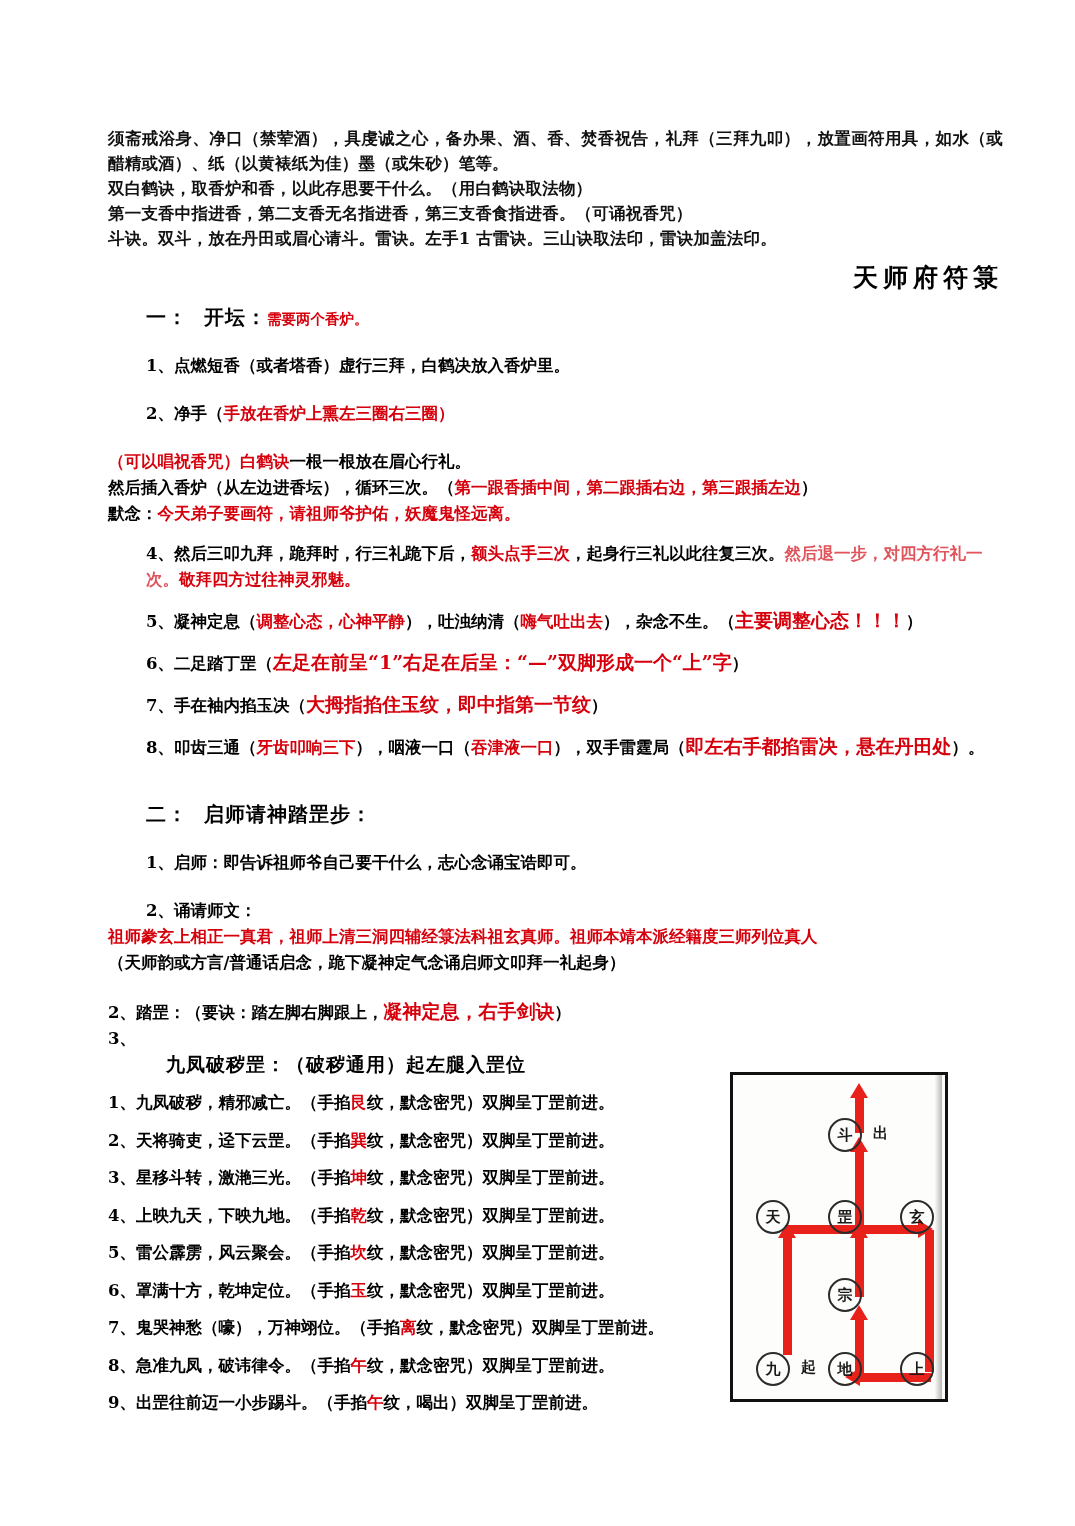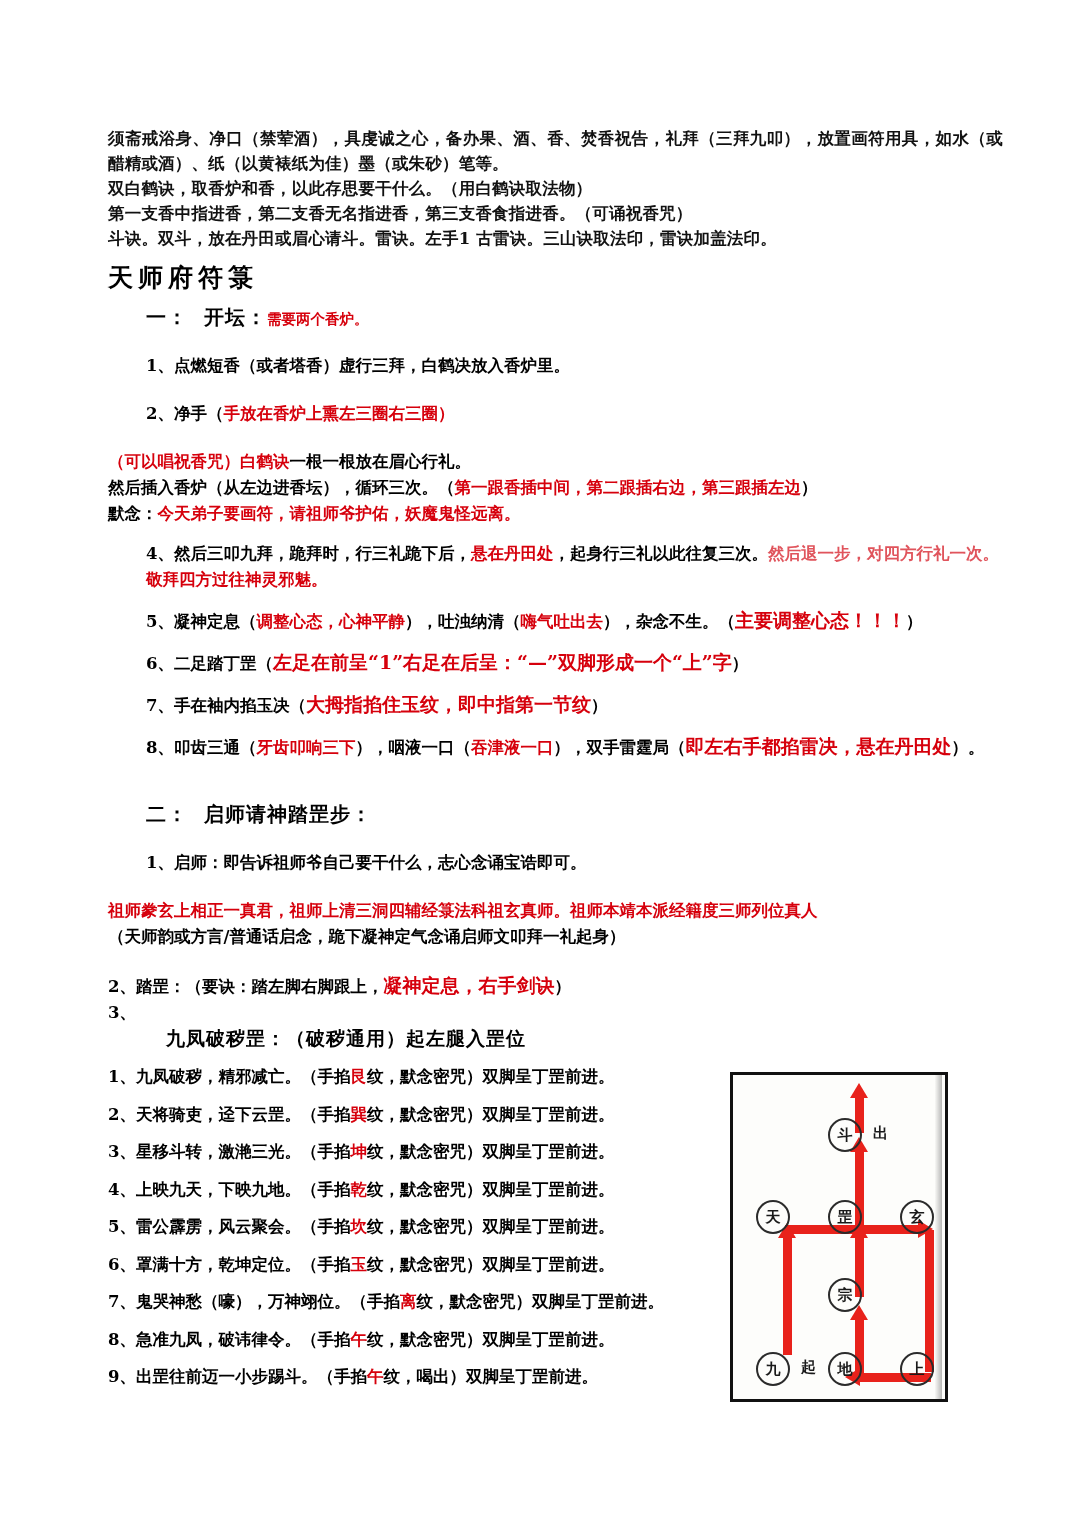--- a/index.html
+++ b/index.html
@@ -40,21 +40,21 @@
     color: #111;
     margin: 0;
     text-align: justify;
   }
   .red { color: #d6000c; }
   .redb { color: #d6000c; font-weight: 800; }
   .bld { font-weight: 900; color: #000; }
   .rosy { color: #e0545c; font-weight: 700; }
 
   .title {
-    text-align: left;
+    text-align: right;
     font-size: 25px;
     font-weight: 900;
     letter-spacing: 5px;
     margin: 10px 0 6px 0;
     font-family: "DejaVu Serif", "Liberation Serif", serif;
   }
 
   .sec-head {
     font-size: 20px;
     font-weight: 900;
@@ -184,40 +184,41 @@
     <div class="gap-m"></div>
 
     <div class="item"><span>1、点燃短香（或者塔香）虚行三拜，白鹤决放入香炉里。</span></div>
     <div class="gap-m"></div>
     <div class="item"><span>2、净手（</span><span class="redb">手放在香炉上熏左三圈右三圈</span><span class="red">）</span></div>
     <div class="gap-m"></div>
     <div class="item nopad"><span class="redb">（可以唱祝香咒）</span><span class="redb">白鹤诀</span><span>一根一根放在眉心行礼。</span></div>
     <div class="item nopad"><span>然后插入香炉（从左边进香坛），循环三次。（</span><span class="redb">第一跟香插中间，第二跟插右边，第三跟插左边</span><span>）</span></div>
     <div class="item nopad"><span>默念：</span><span class="redb">今天弟子要画符，请祖师爷护佑，妖魔鬼怪远离。</span></div>
     <div class="gap-s"></div>
-    <div class="item"><span>4、然后三叩九拜，跪拜时，行三礼跪下后，</span><span class="redb">悬在丹田处</span><span>，起身行三礼以此往复三次。</span><span class="rosy">然后退一步，对四方行礼一次。</span><span class="redb">敬拜四方过往神灵邪魅。</span></div>
+    <div class="item"><span>4、然后三叩九拜，跪拜时，行三礼跪下后，</span><span class="redb">额头点手三次</span><span>，起身行三礼以此往复三次。</span><span class="rosy">然后退一步，对四方行礼一次。</span><span class="redb">敬拜四方过往神灵邪魅。</span></div>
     <div class="gap-s"></div>
     <div class="item"><span>5、凝神定息（</span><span class="red">调整心态，心神平静</span><span>），吐浊纳清（</span><span class="red">嗨气吐出去</span><span>），杂念不生。（</span><span class="redb big">主要调整心态！！！</span><span>）</span></div>
     <div class="gap-s"></div>
     <div class="item"><span>6、二足踏丁罡（</span><span class="redb big">左足在前呈“1”右足在后呈：“—”双脚形成一个“上”字</span><span>）</span></div>
     <div class="gap-s"></div>
     <div class="item"><span class="bld">7、手在袖内掐</span><span class="bld">玉决</span><span>（</span><span class="redb big">大拇指掐住玉纹，即中指第一节纹</span><span>）</span></div>
     <div class="gap-s"></div>
     <div class="item"><span>8、叩齿三通（</span><span class="redb">牙齿叩响三下</span><span>），咽液一口（</span><span class="red">吞津液一口</span><span>），双手</span><span class="bld">雷霆局</span><span>（</span><span class="redb big">即左右手都掐雷决，悬在丹田处</span><span>）。</span></div>
 
     <div class="gap-l"></div>
 
     <div class="sec-head">
       <span class="num">二：</span><span>启师请神踏罡步：</span>
     </div>
 
     <div class="gap-m"></div>
 
     <div class="item"><span>1、</span><span class="bld">启师</span><span>：即告诉祖师爷自己要干什么，志心念诵宝诰即可。</span></div>
     <div class="gap-m"></div>
+    <div class="item"><span class="bld">2、诵请师文：</span></div>
     <div class="item nopad"><span class="redb">祖师豢玄上相正一真君，祖师上清三洞四辅经箓法科祖玄真师。祖师本靖本派经籍度三师列位真人</span></div>
     <div class="item nopad"><span>（天师韵或方言/普通话启念，</span><span class="bld">跪下凝神定气念诵启师文叩拜一礼起身</span><span>）</span></div>
     <div class="gap-m"></div>
     <div class="item nopad"><span class="bld">2、踏罡：（要诀：踏左脚右脚跟上，</span><span class="redb big">凝神定息，右手剑诀</span><span class="bld">）</span></div>
     <div class="item nopad"><span class="bld">3、</span></div>
 
     <div class="nine-title">九凤破秽罡：（破秽通用）起左腿入罡位</div>
 
     <ul class="nine-list">
         <li><span>1、</span><span>九凤破秽，精邪减亡。（手掐</span><span class="redb">艮</span><span>纹，默念密咒）双脚呈丁罡前进。</span></li>

